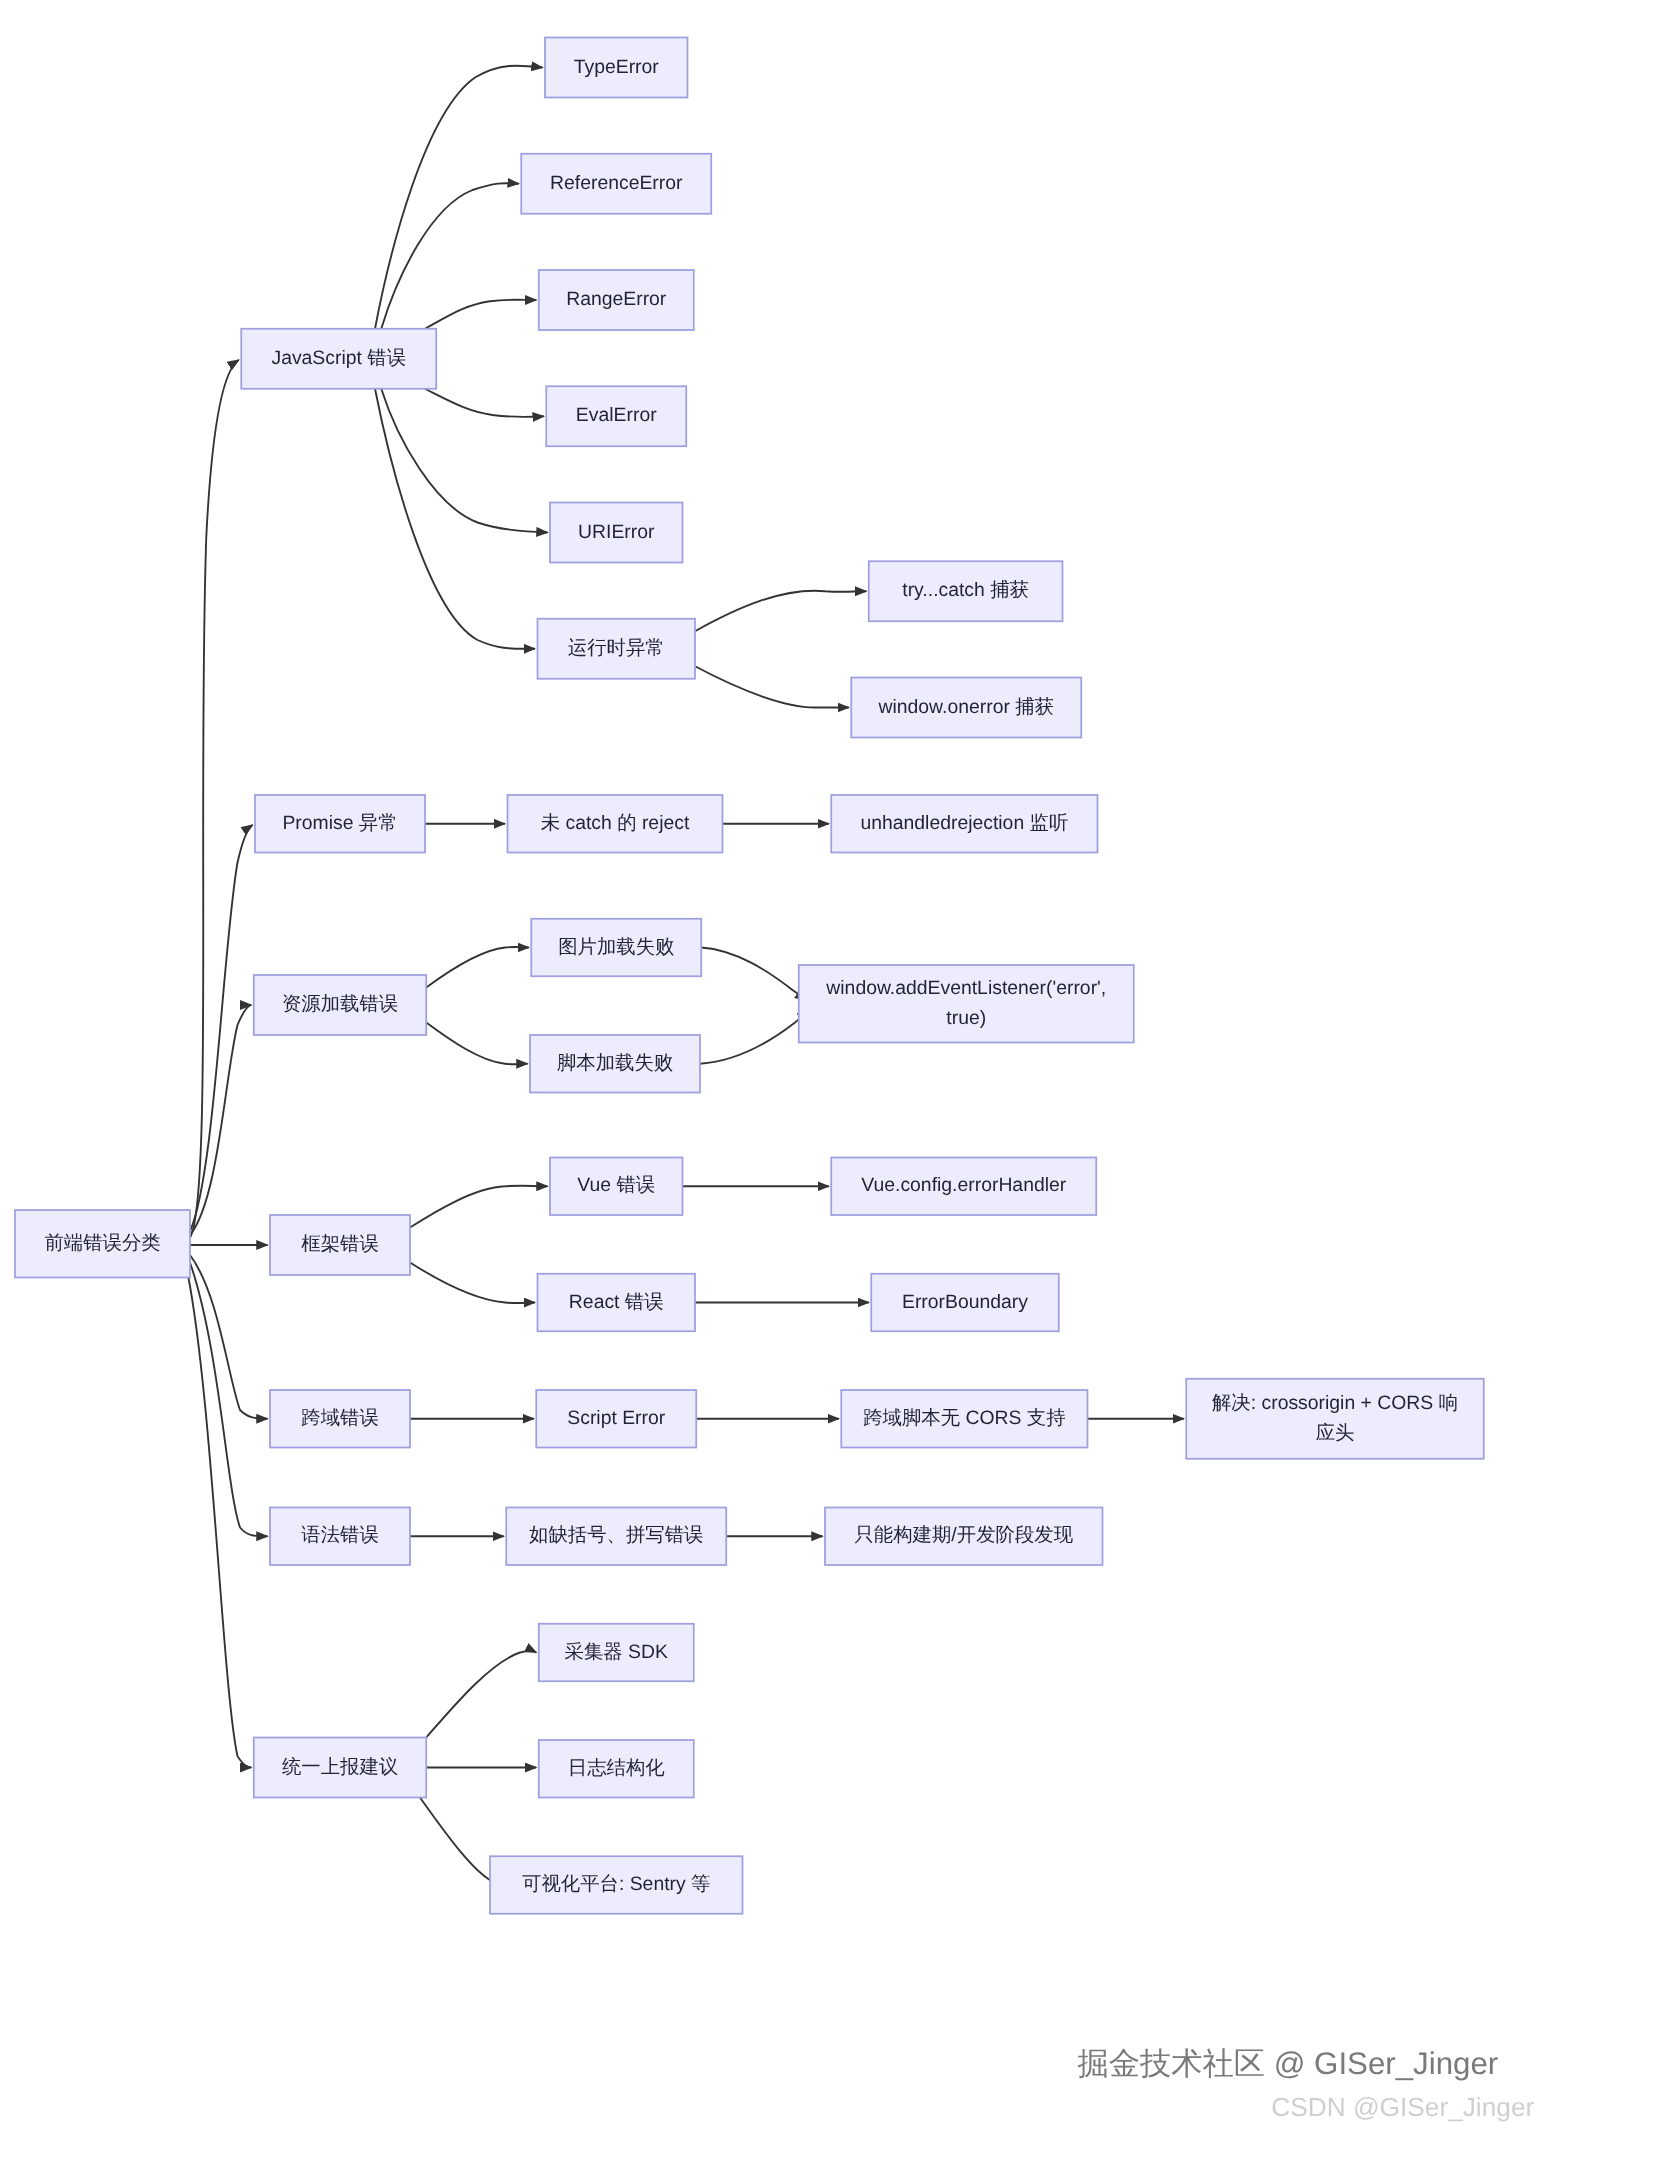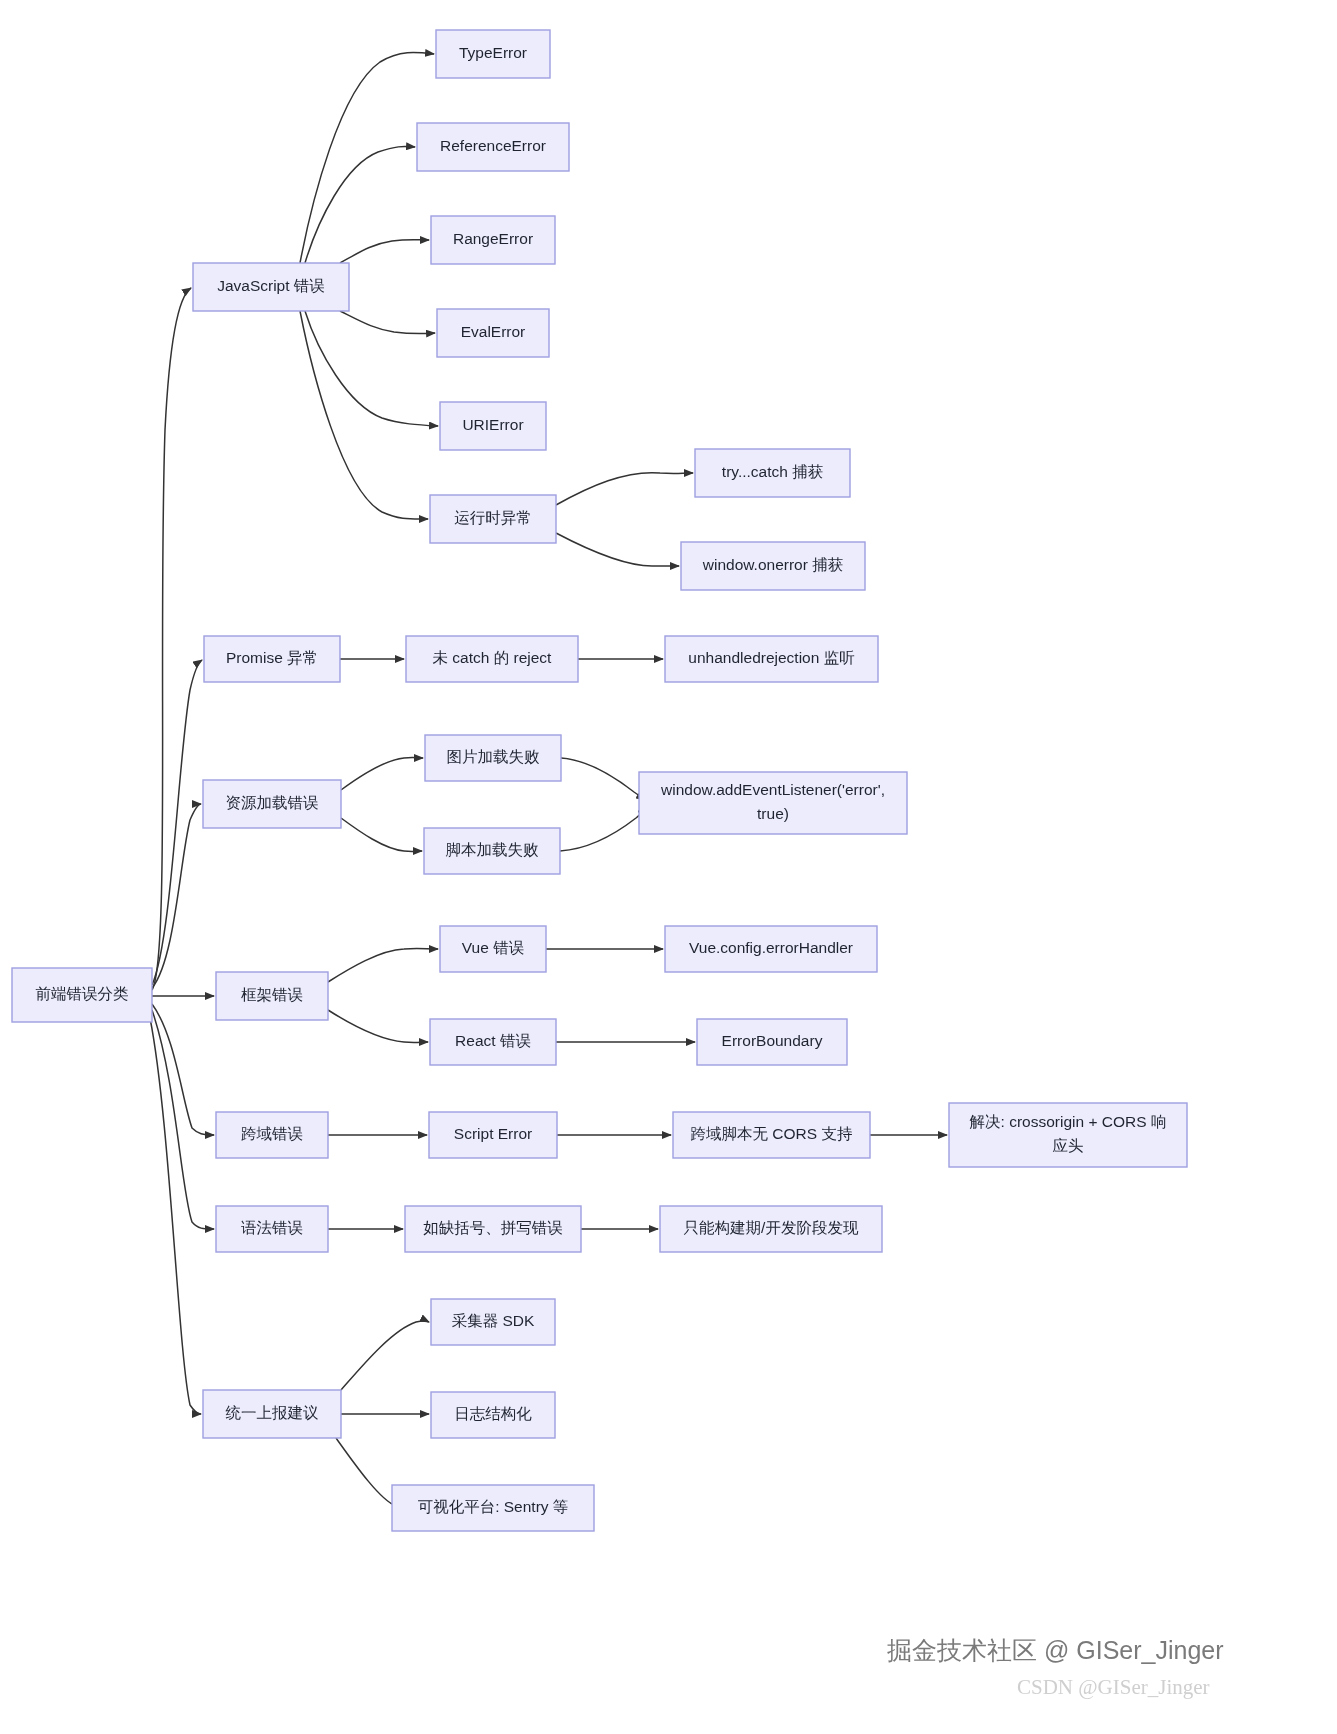--- a/index.html
+++ b/index.html
@@ -47,21 +47,21 @@
     position: absolute;
     color: #7a7a7a;
     font-size: 25px;
     font-family: "Liberation Sans", "DejaVu Sans", sans-serif;
     white-space: nowrap;
   }
   .watermark-sub {
     position: absolute;
     color: #cfcfcf;
     font-size: 21px;
-    font-family: Liberation Serif, serif;
+    font-family: Liberation Sans, sans-serif;
     white-space: nowrap;
   }
 </style>
 </head>
 <body>
 
 <div id="stage">
   <svg id="flow-svg" viewBox="0 0 1337 1734" xmlns="http://www.w3.org/2000/svg">
     <defs>
       <marker id="arrowhead" markerWidth="10" markerHeight="8" refX="9" refY="4" orient="auto" markerUnits="userSpaceOnUse">
@@ -234,15 +234,15 @@
           <rect class="node-rect" x="431" y="1392" width="124" height="46"></rect>
           <text class="node-label" x="493" y="1415">日志结构化</text>
         </g>
         <g>
           <rect class="node-rect" x="392" y="1485" width="202" height="46"></rect>
           <text class="node-label" x="493" y="1508">可视化平台: Sentry 等</text>
         </g>
       </g>
   </svg>
 
-  <div class="watermark-main" style="left:862px; top:1634px;margin-left:25px;">掘金技术社区 @ GISer_Jinger</div>
+  <div class="watermark-main" style="left:862px; top:1634px;">掘金技术社区 @ GISer_Jinger</div>
   <div class="watermark-sub" style="left:1017px; top:1675px;">CSDN @GISer_Jinger</div>
 </div>
 
 </body></html>

